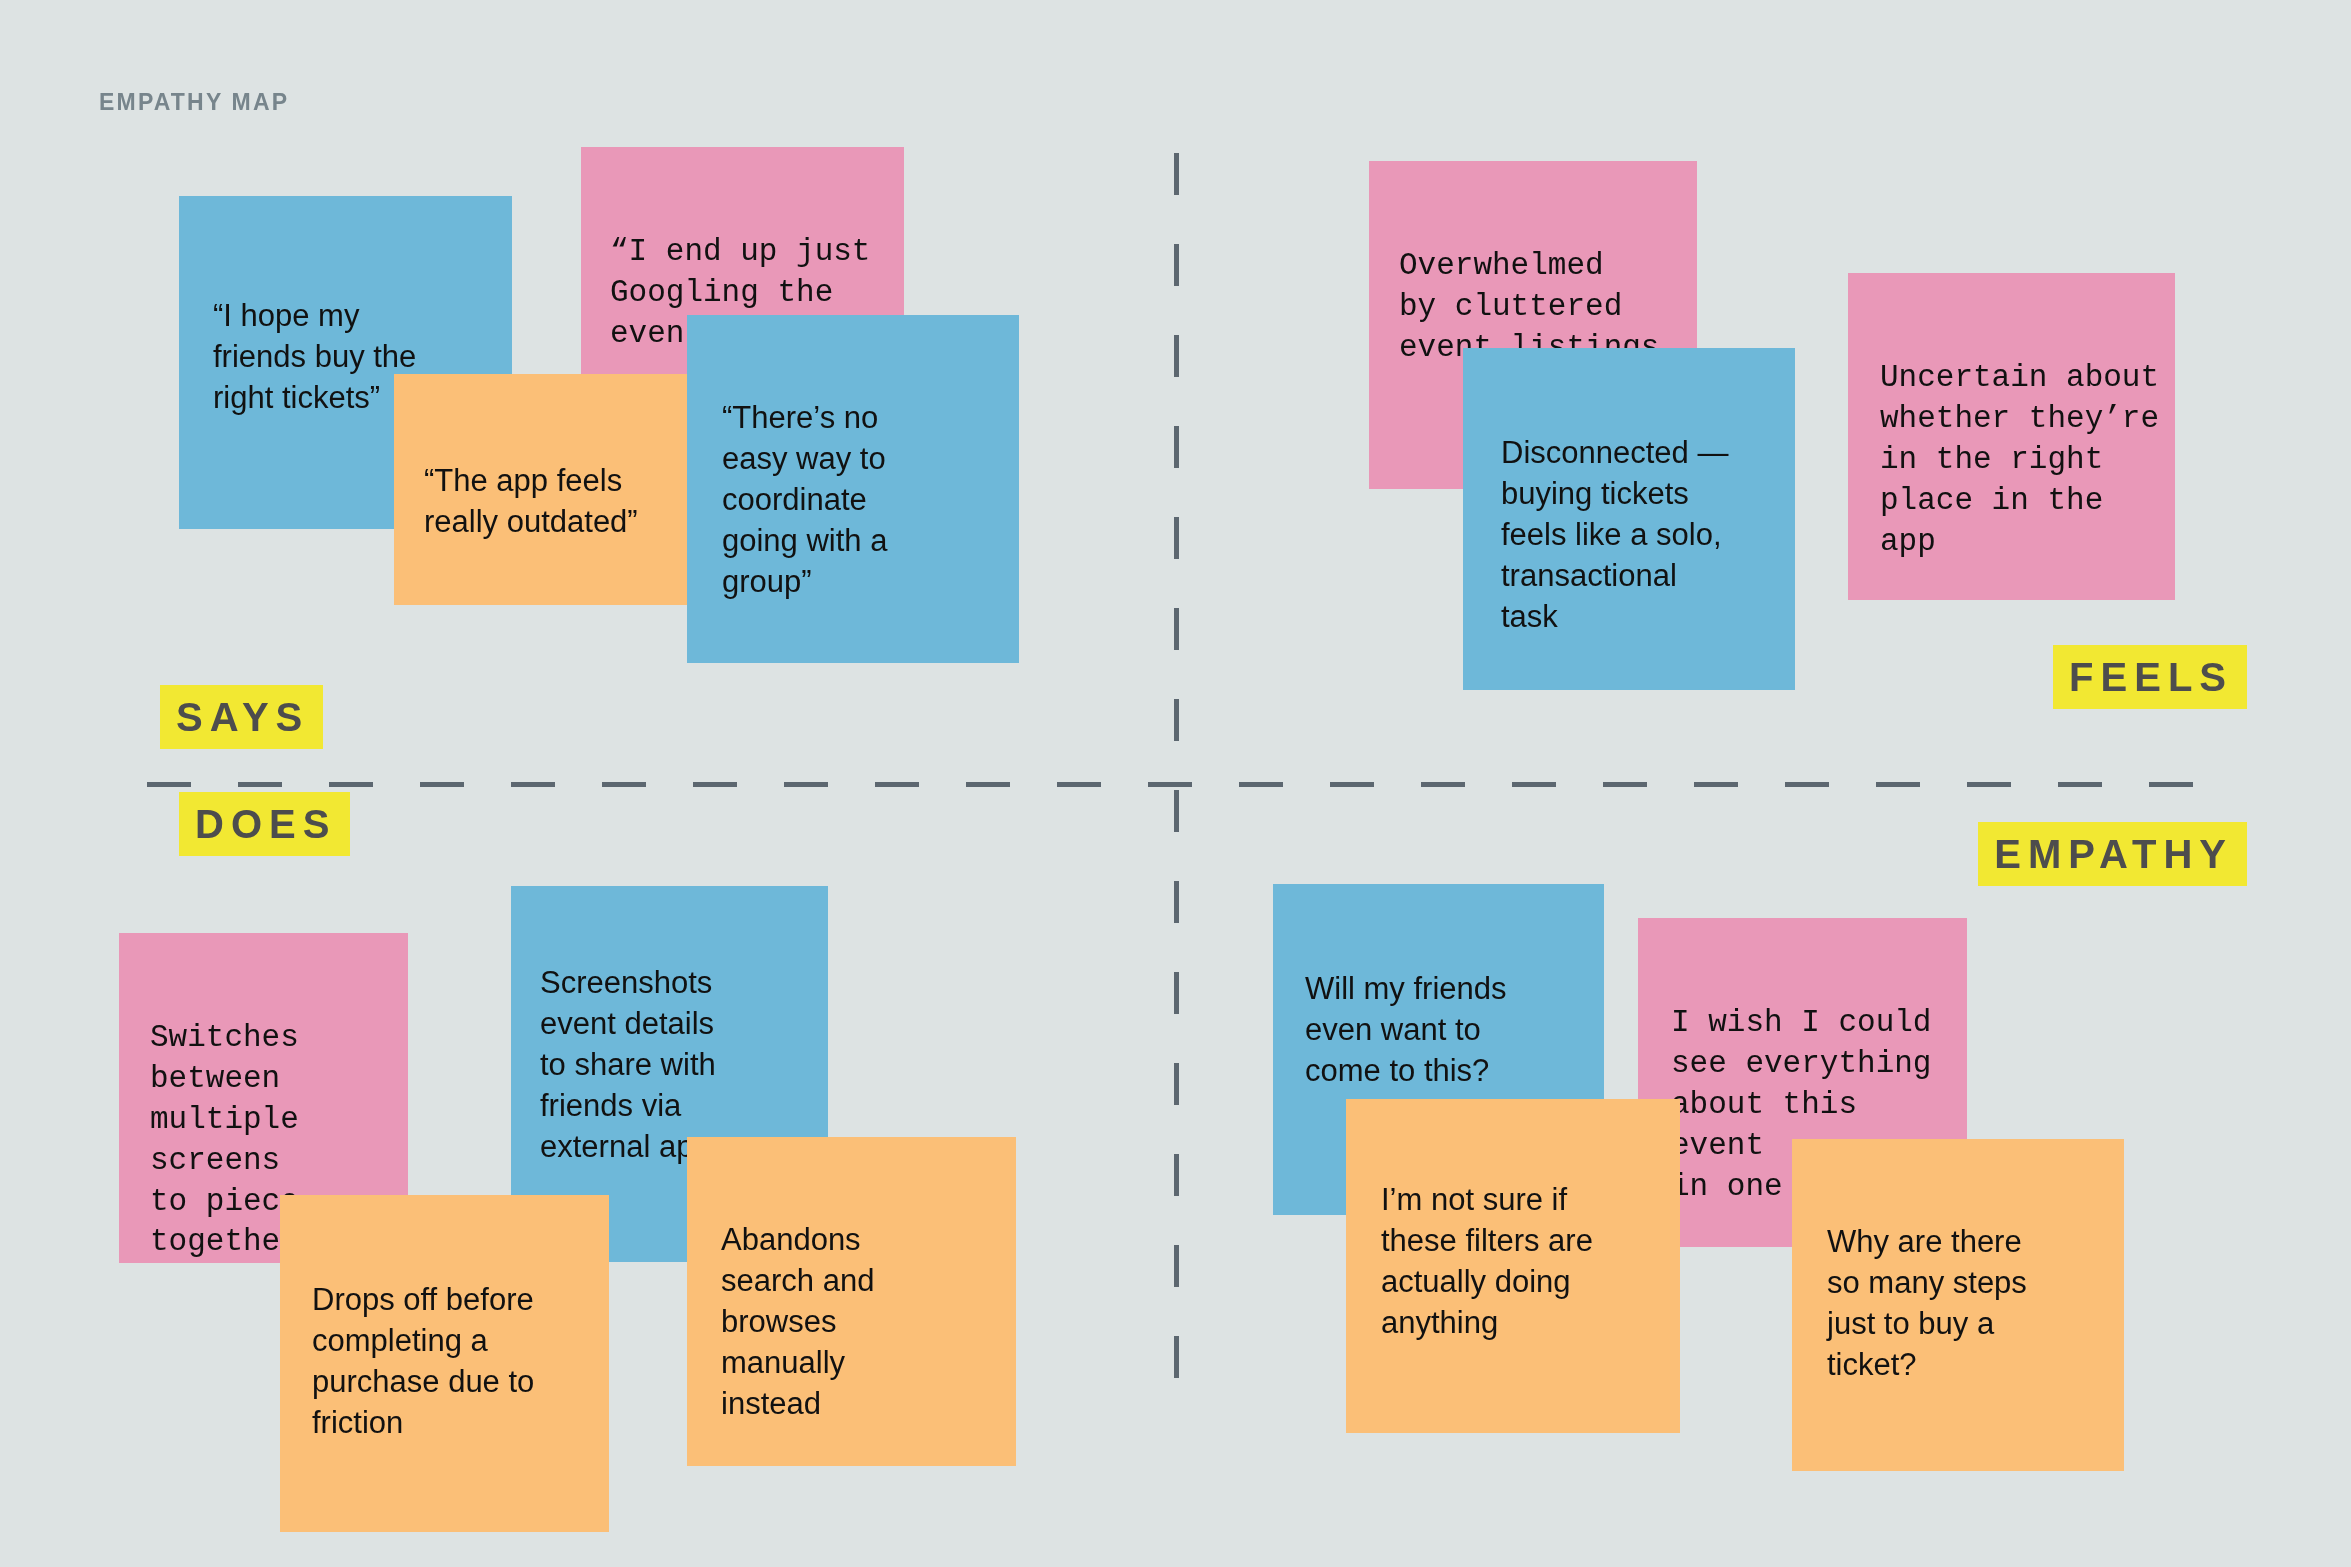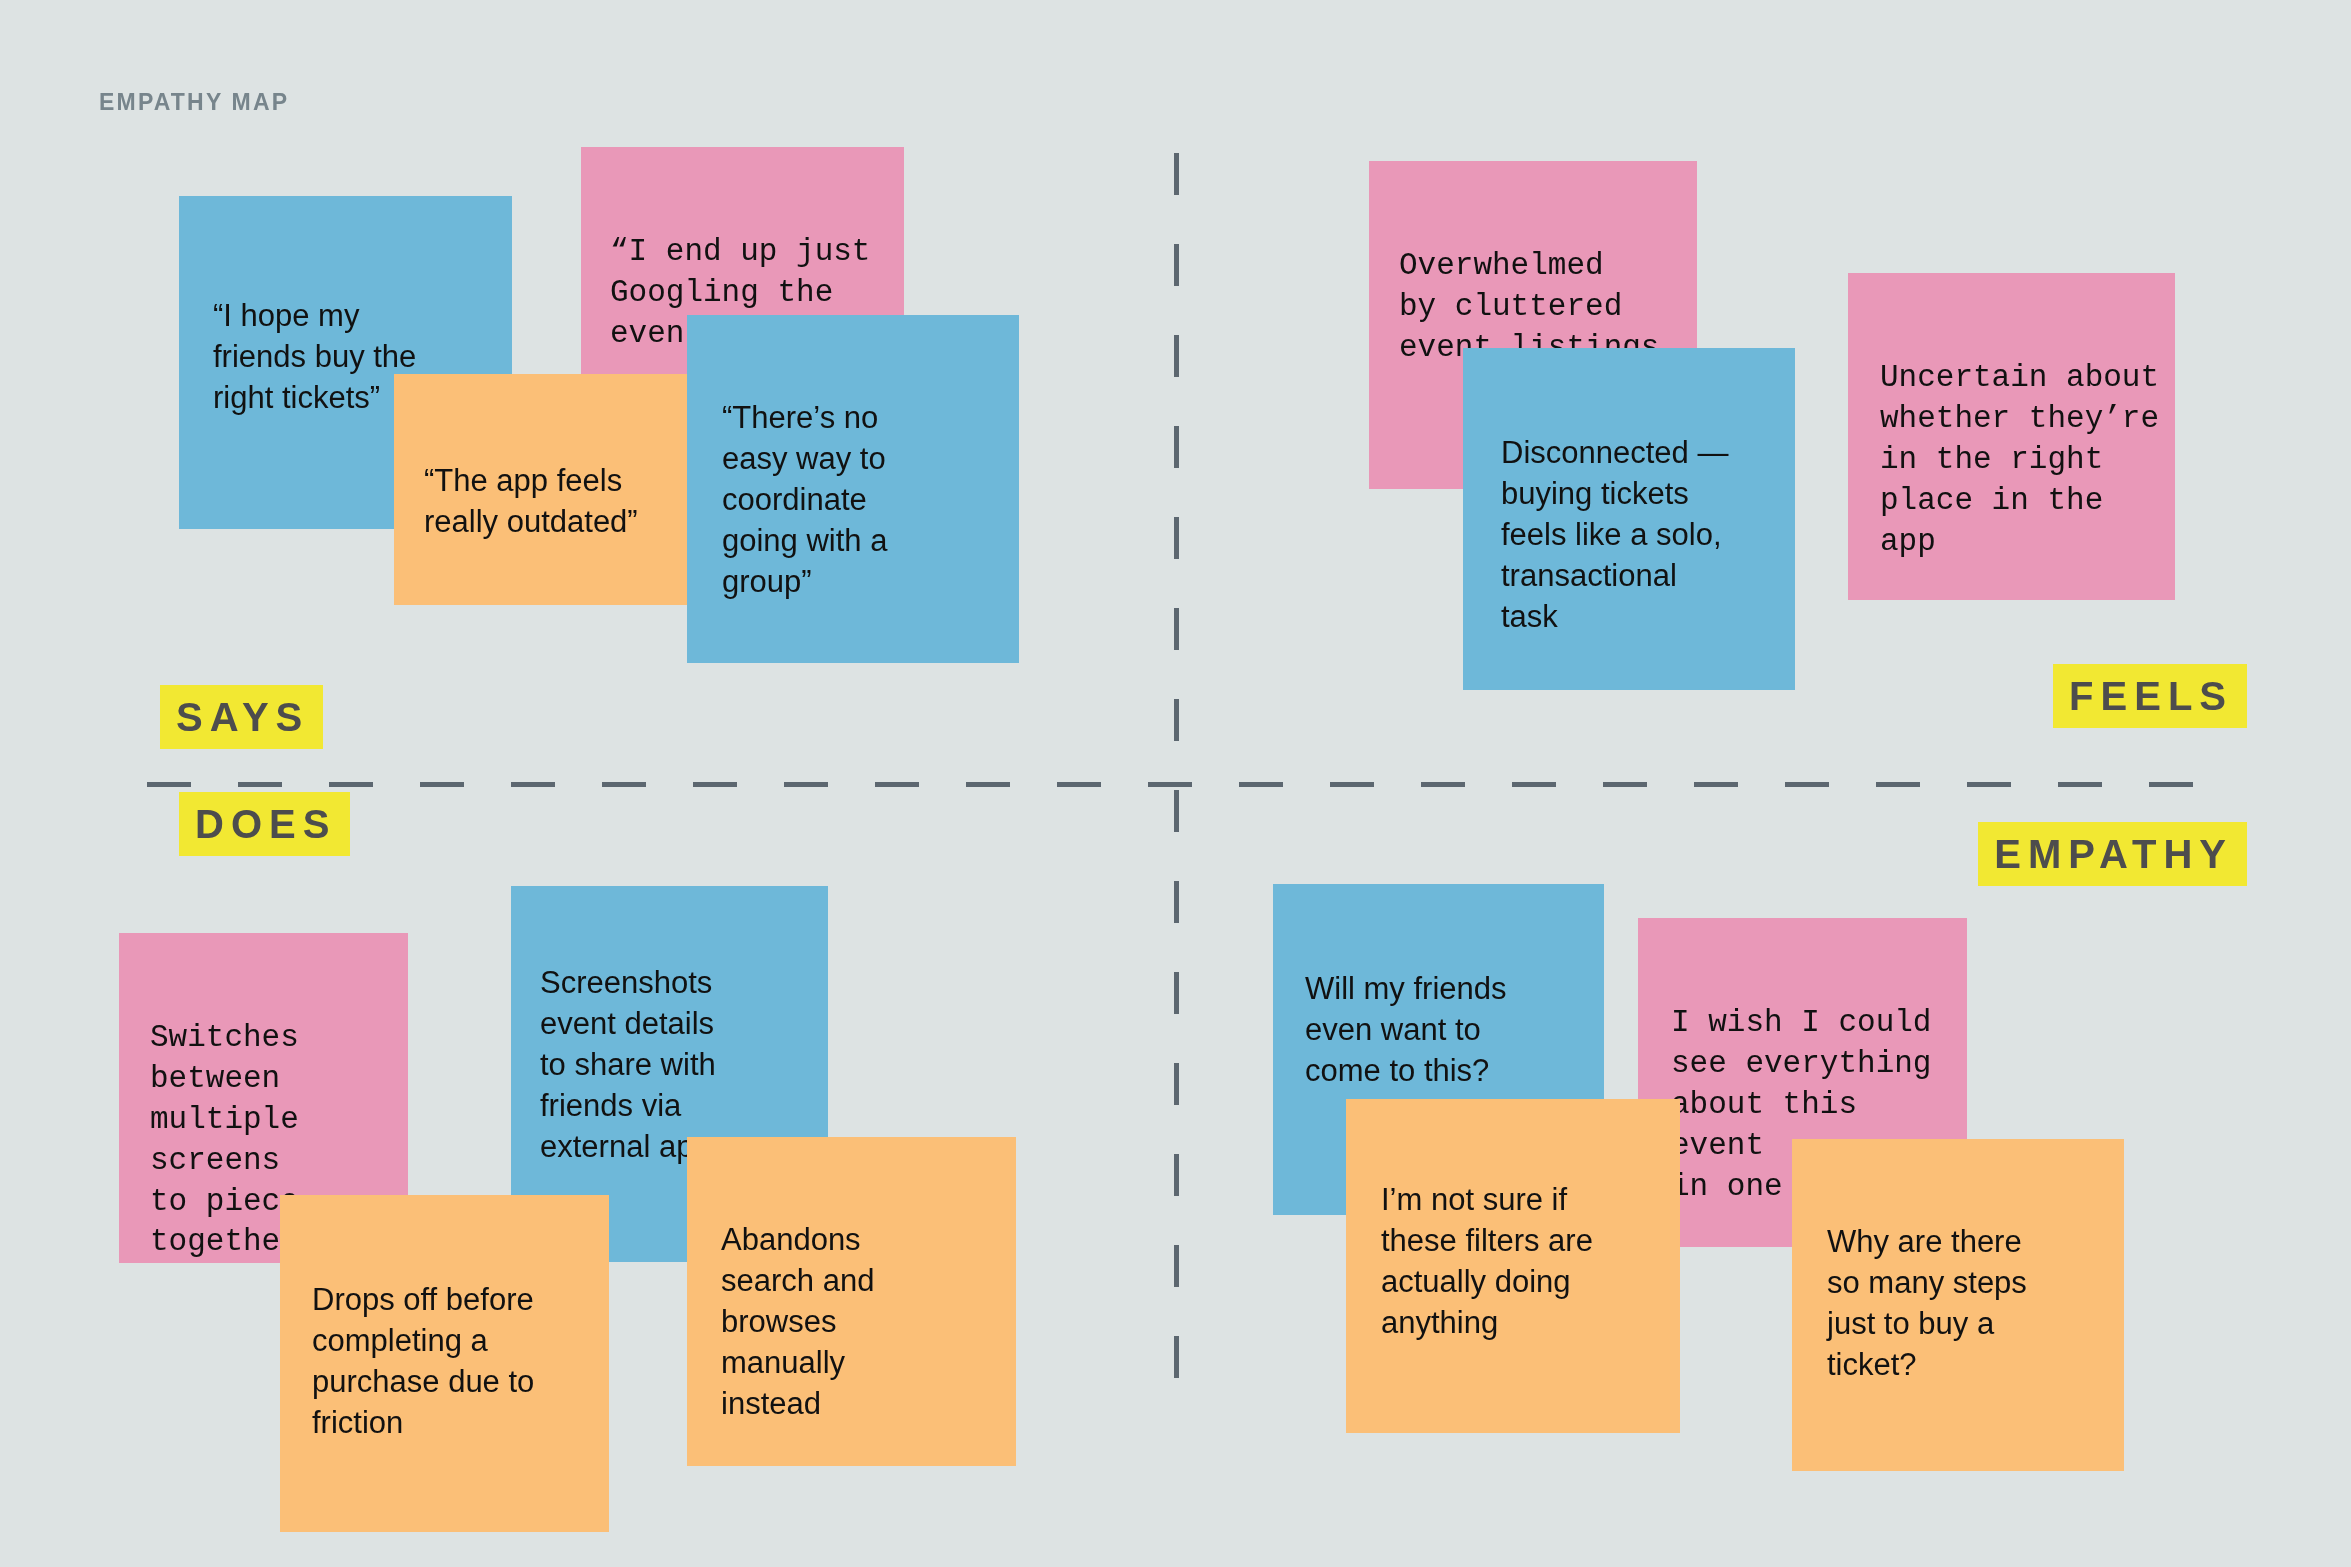--- a/index.html
+++ b/index.html
@@ -66,21 +66,21 @@
     color: #4D4D4D;
     font-size: 40px;
     font-weight: 700;
     letter-spacing: 7px;
     line-height: 1;
     padding: 12px 14px 12px 16px;
     white-space: nowrap;
   }
   #label-says   { left: 160px;  top: 685px; }
   #label-does   { left: 147px;  top: 792px; margin-left: 32px; }
-  #label-feels  { right: 104px; top: 664px; margin-left: 40px; }
+  #label-feels  { right: 104px; top: 645px; margin-left: 40px; }
   #label-thinks { right: 104px; top: 822px; }
 
   
   .note {
     position: absolute;
     box-sizing: border-box;
     color: #111111;
     font-size: 31px;
     line-height: 1.32;
     padding: 0;

